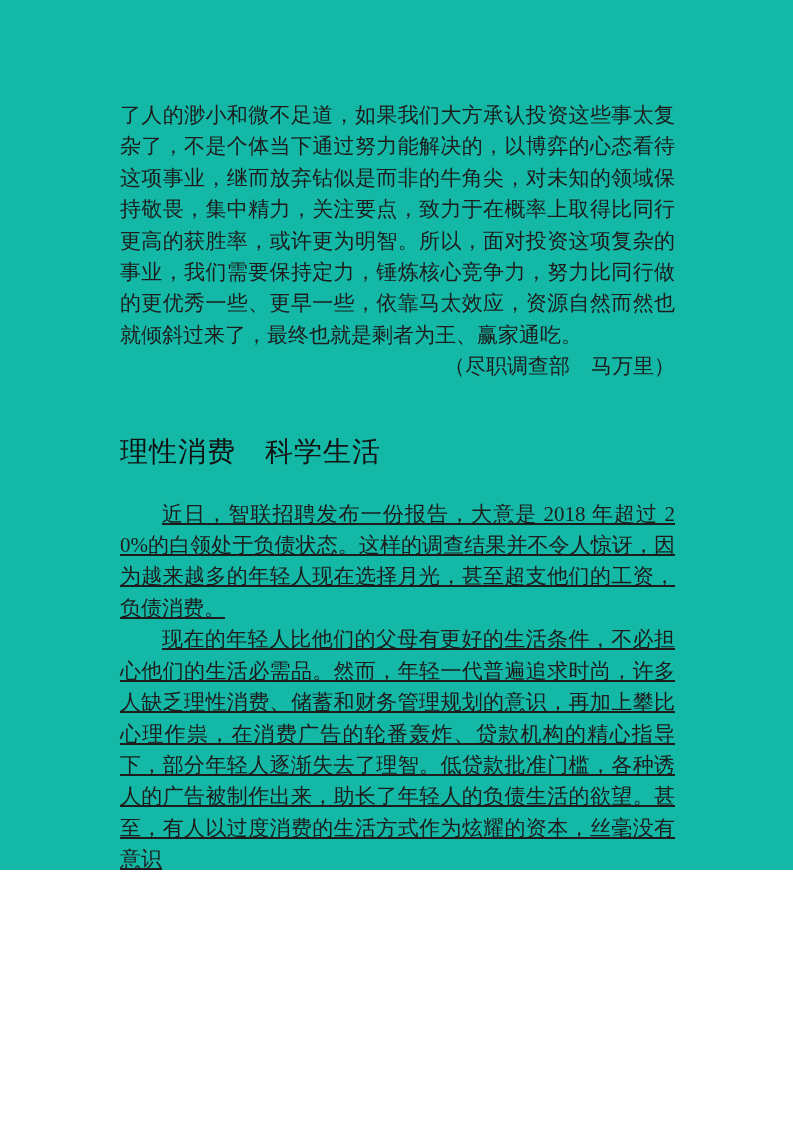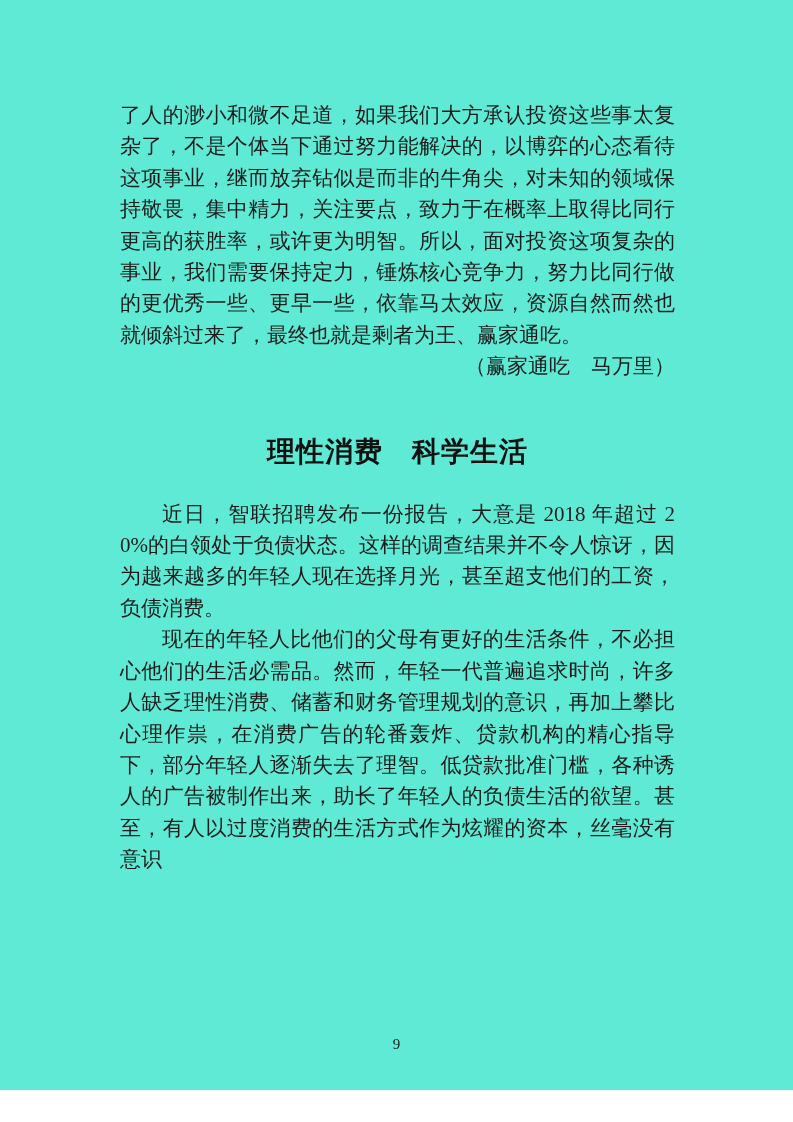--- a/index.html
+++ b/index.html
@@ -3,55 +3,55 @@
 <meta charset="utf-8">
 <style>
   html, body {
     margin: 0;
     padding: 0;
     background: #ffffff;
   }
   .page {
     position: relative;
     width: 793px;
-    height: 1090px;
-    background: #5eead4;
+    height: 870px;
+    background: #14b8a6;
     font-family: "Liberation Serif", serif;
     color: #1c1c1c;
     overflow: hidden;
   }
   .text-col {
     position: absolute;
     left: 120px;
     top: 100px;
     width: 555px;
   }
   .para {
     font-size: 21px;
     line-height: 31.4px;
     text-align: justify;
     text-justify: inter-ideograph;
     margin: 0;
     word-break: break-all;
   }
   .indent {
     text-indent: 2em;
+    text-decoration: underline;
   }
   .byline {
     font-size: 21px;
     line-height: 31.4px;
     text-align: right;
     margin: 0;
   }
   .article-title {
     font-family: "Liberation Sans", sans-serif;
-    font-weight: 700;
+    font-weight: 400;
     font-size: 28px;
     line-height: 40px;
-    text-align: center;
     letter-spacing: 1px;
     margin: 49px 0 27px 0;
     color: #111111;
   }
   .page-number {
     position: absolute;
     top: 1036px;
     left: 0;
     width: 100%;
     text-align: center;
@@ -60,21 +60,21 @@
   }
 </style>
 </head>
 <body>
 
 <div class="page">
   <div class="text-col">
 
     <p class="para">了人的渺小和微不足道，如果我们大方承认投资这些事太复杂了，不是个体当下通过努力能解决的，以博弈的心态看待这项事业，继而放弃钻似是而非的牛角尖，对未知的领域保持敬畏，集中精力，关注要点，致力于在概率上取得比同行更高的获胜率，或许更为明智。所以，面对投资这项复杂的事业，我们需要保持定力，锤炼核心竞争力，努力比同行做的更优秀一些、更早一些，依靠马太效应，资源自然而然也就倾斜过来了，最终也就是剩者为王、赢家通吃。</p>
 
-    <p class="byline">（赢家通吃　马万里）</p>
+    <p class="byline">（尽职调查部　马万里）</p>
 
     <h1 class="article-title">理性消费　科学生活</h1>
 
     <p class="para indent">近日，智联招聘发布一份报告，大意是 2018 年超过 20%的白领处于负债状态。这样的调查结果并不令人惊讶，因为越来越多的年轻人现在选择月光，甚至超支他们的工资，负债消费。</p>
 
 
     <p class="para indent">现在的年轻人比他们的父母有更好的生活条件，不必担心他们的生活必需品。然而，年轻一代普遍追求时尚，许多人缺乏理性消费、储蓄和财务管理规划的意识，再加上攀比心理作祟，在消费广告的轮番轰炸、贷款机构的精心指导下，部分年轻人逐渐失去了理智。低贷款批准门槛，各种诱人的广告被制作出来，助长了年轻人的负债生活的欲望。甚至，有人以过度消费的生活方式作为炫耀的资本，丝毫没有意识</p>
 
   </div>
 

